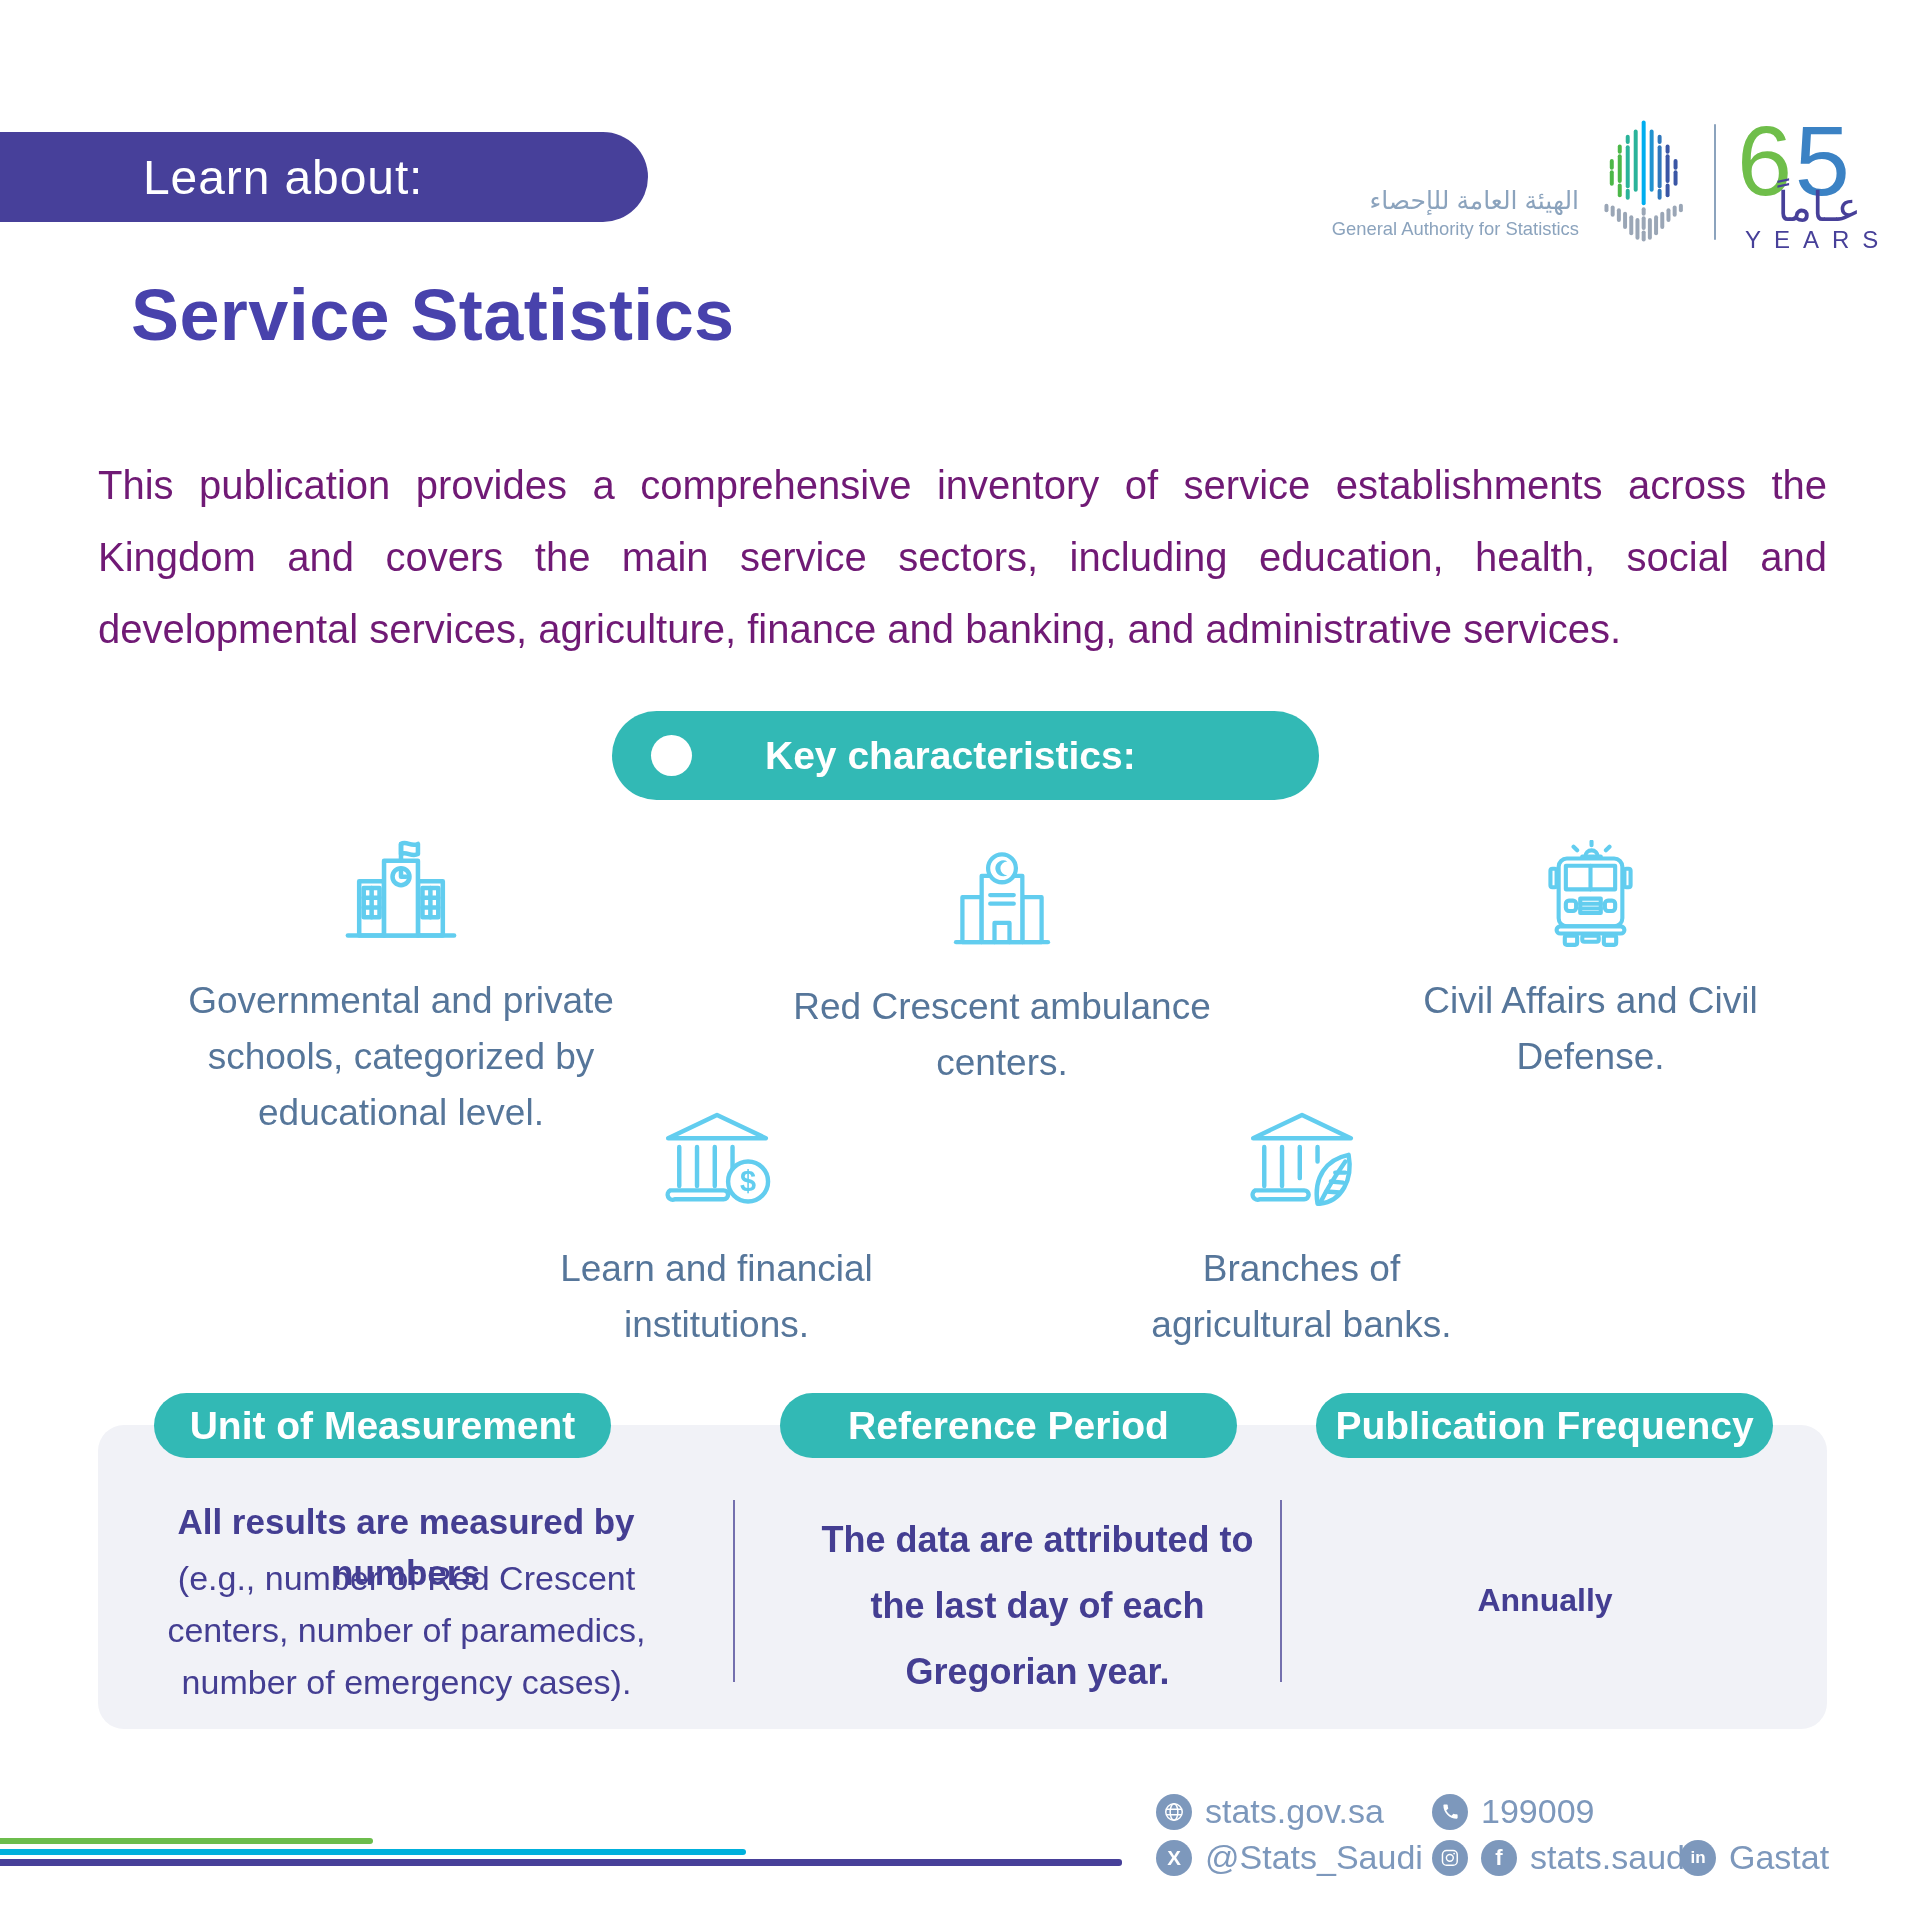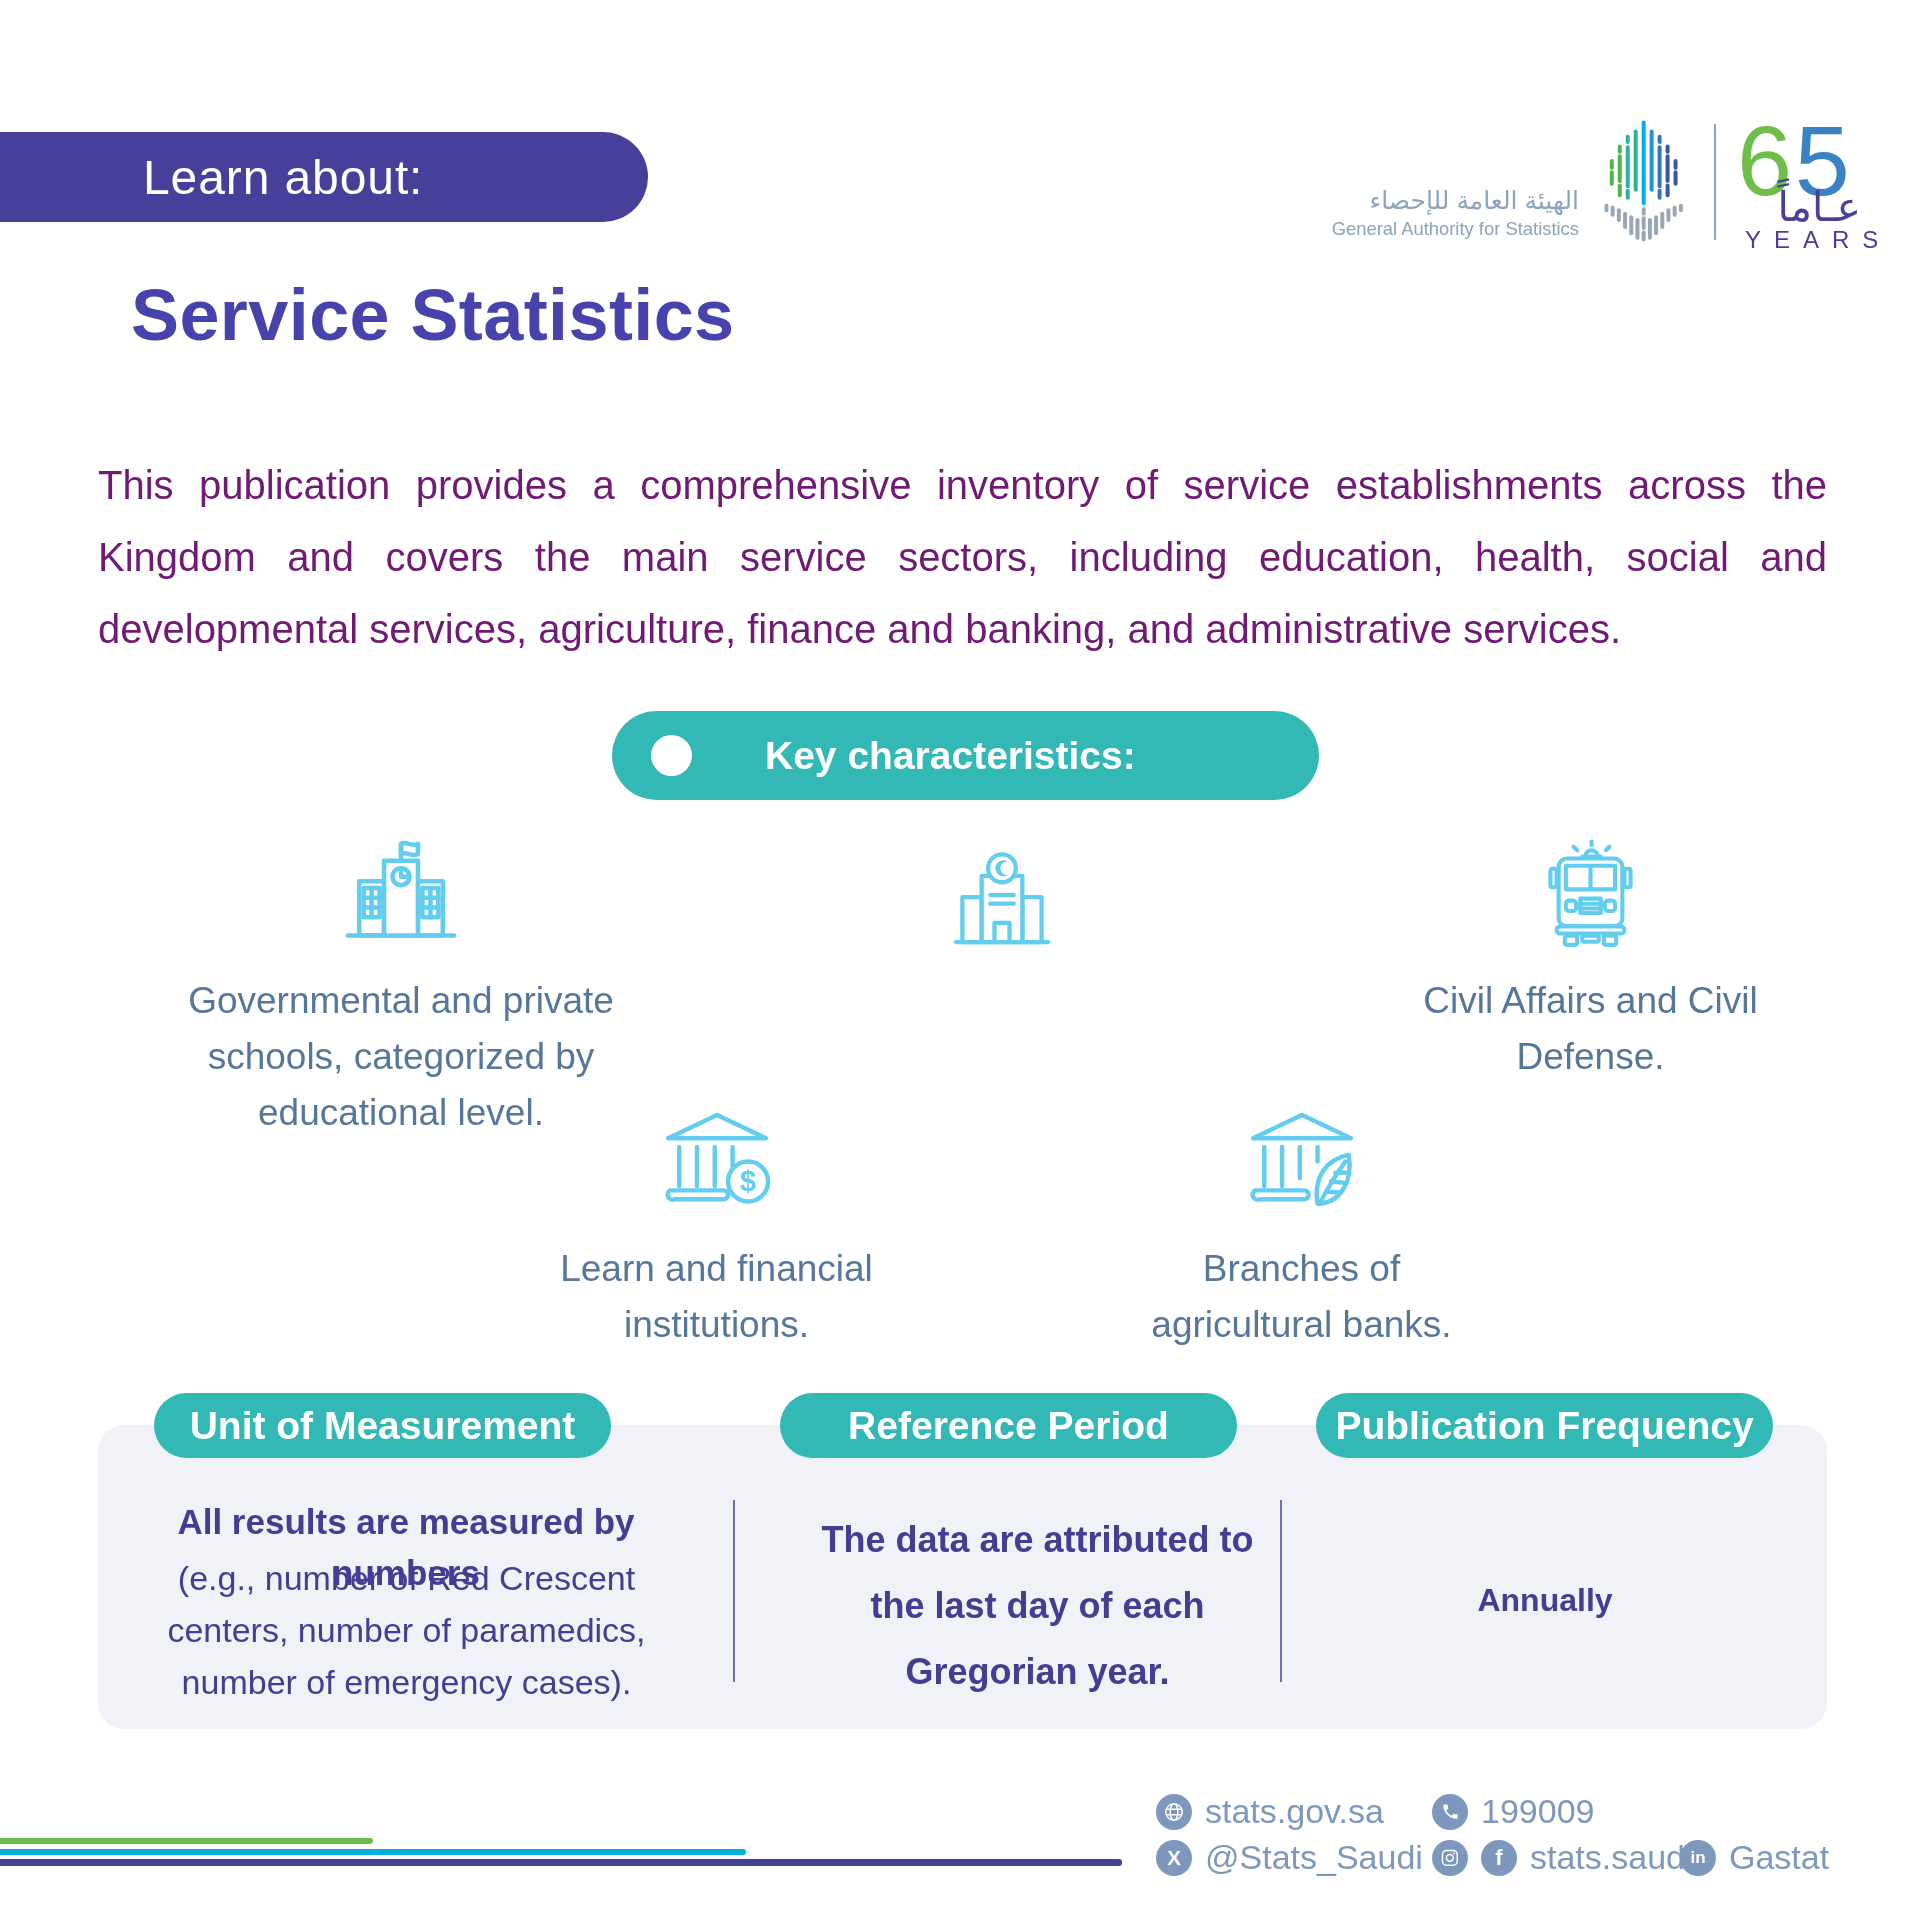--- a/index.html
+++ b/index.html
@@ -189,20 +189,21 @@
       <path d="M12 88 H98"></path>
       <rect x="18" y="46" width="18" height="42"></rect>
       <rect x="74" y="46" width="18" height="42"></rect>
       <rect x="36" y="26" width="38" height="62" fill="#ffffff"></rect>
       <circle cx="55" cy="19" r="13" fill="#ffffff"></circle>
       <path d="M60 12.5 a7.5 7.5 0 1 0 0 13 a6 6 0 1 1 0 -13 Z" fill="#62CDEF" stroke="none"></path>
       <path d="M44 44 H66 M44 52 H66"></path>
       <path d="M48 88 V70 H62 V88"></path>
     </svg>
   </div>
+  <div class="cap">Red Crescent ambulance centers.</div>
 </div>
 
 <div class="abs char-item ci-3">
   <div class="icon-box">
     <svg width="113" height="109" viewBox="0 0 110 104" fill="none" stroke="#62CDEF" stroke-width="4" stroke-linecap="round" stroke-linejoin="round">
       <path d="M56 4 V0.5 M42 9 L38.5 5.5 M70 9 L73.5 5.5"></path>
       <path d="M50 15 a6 6 0 0 1 12 0"></path>
         <path d="M47 15 H65"></path>
       <rect x="24" y="17" width="62" height="66" rx="8"></rect>
       <rect x="31" y="24" width="48" height="23"></rect>

